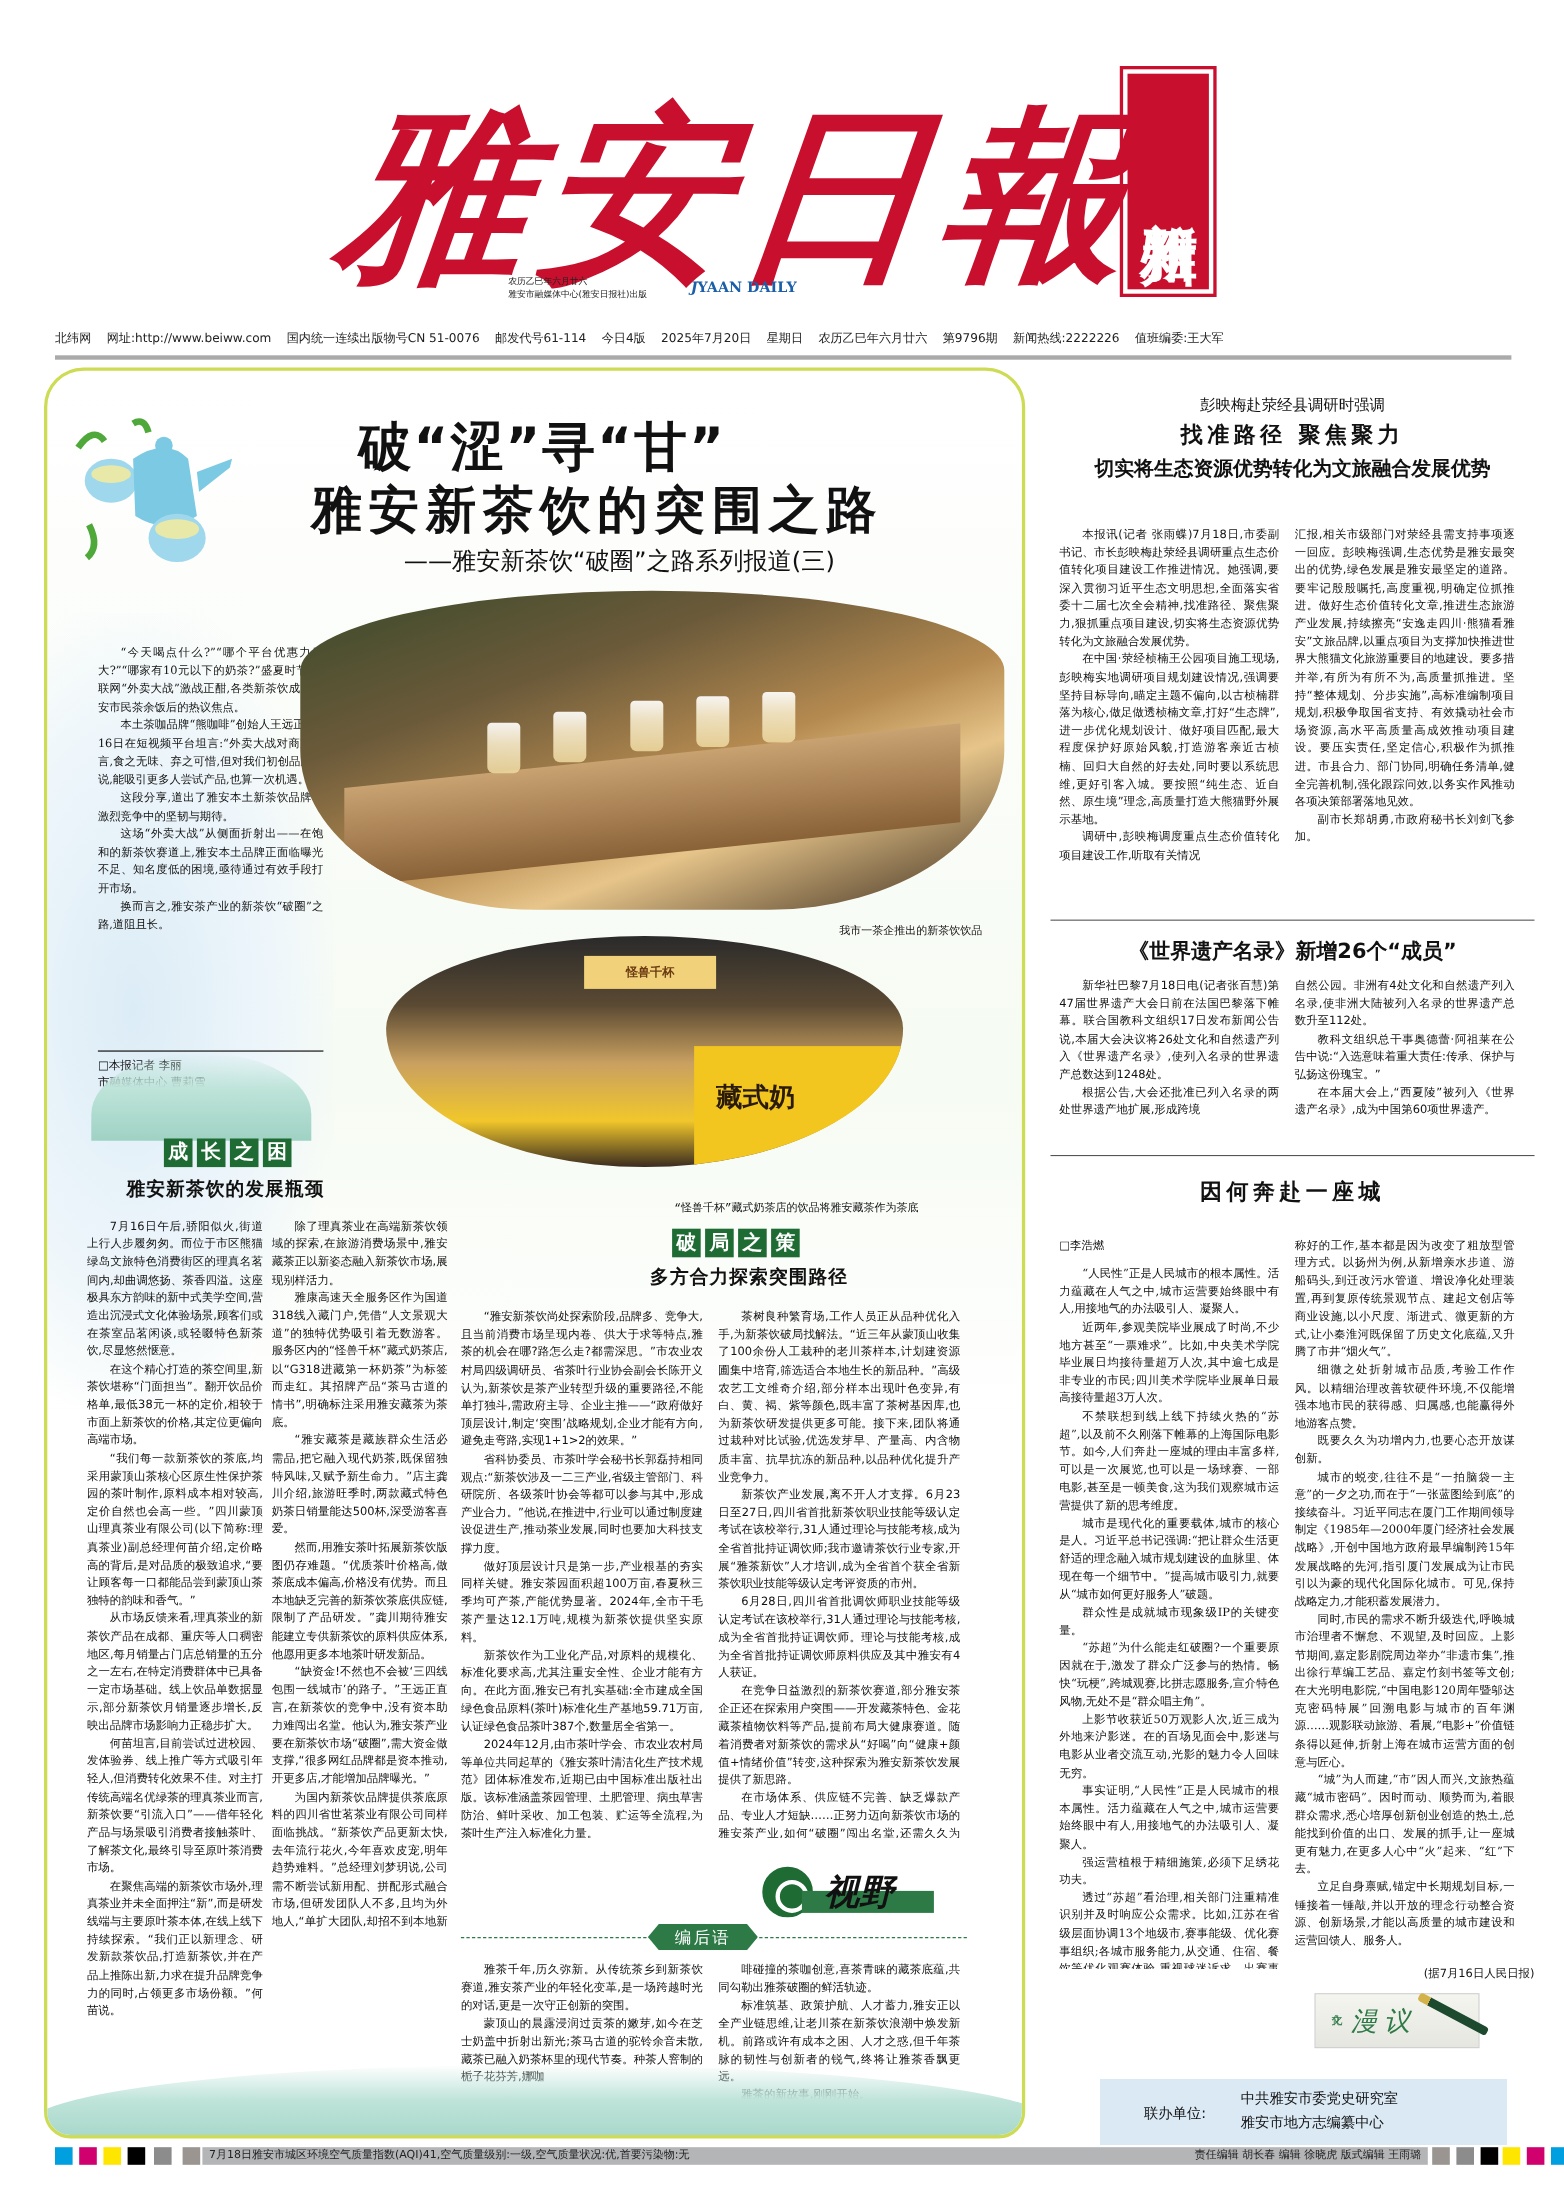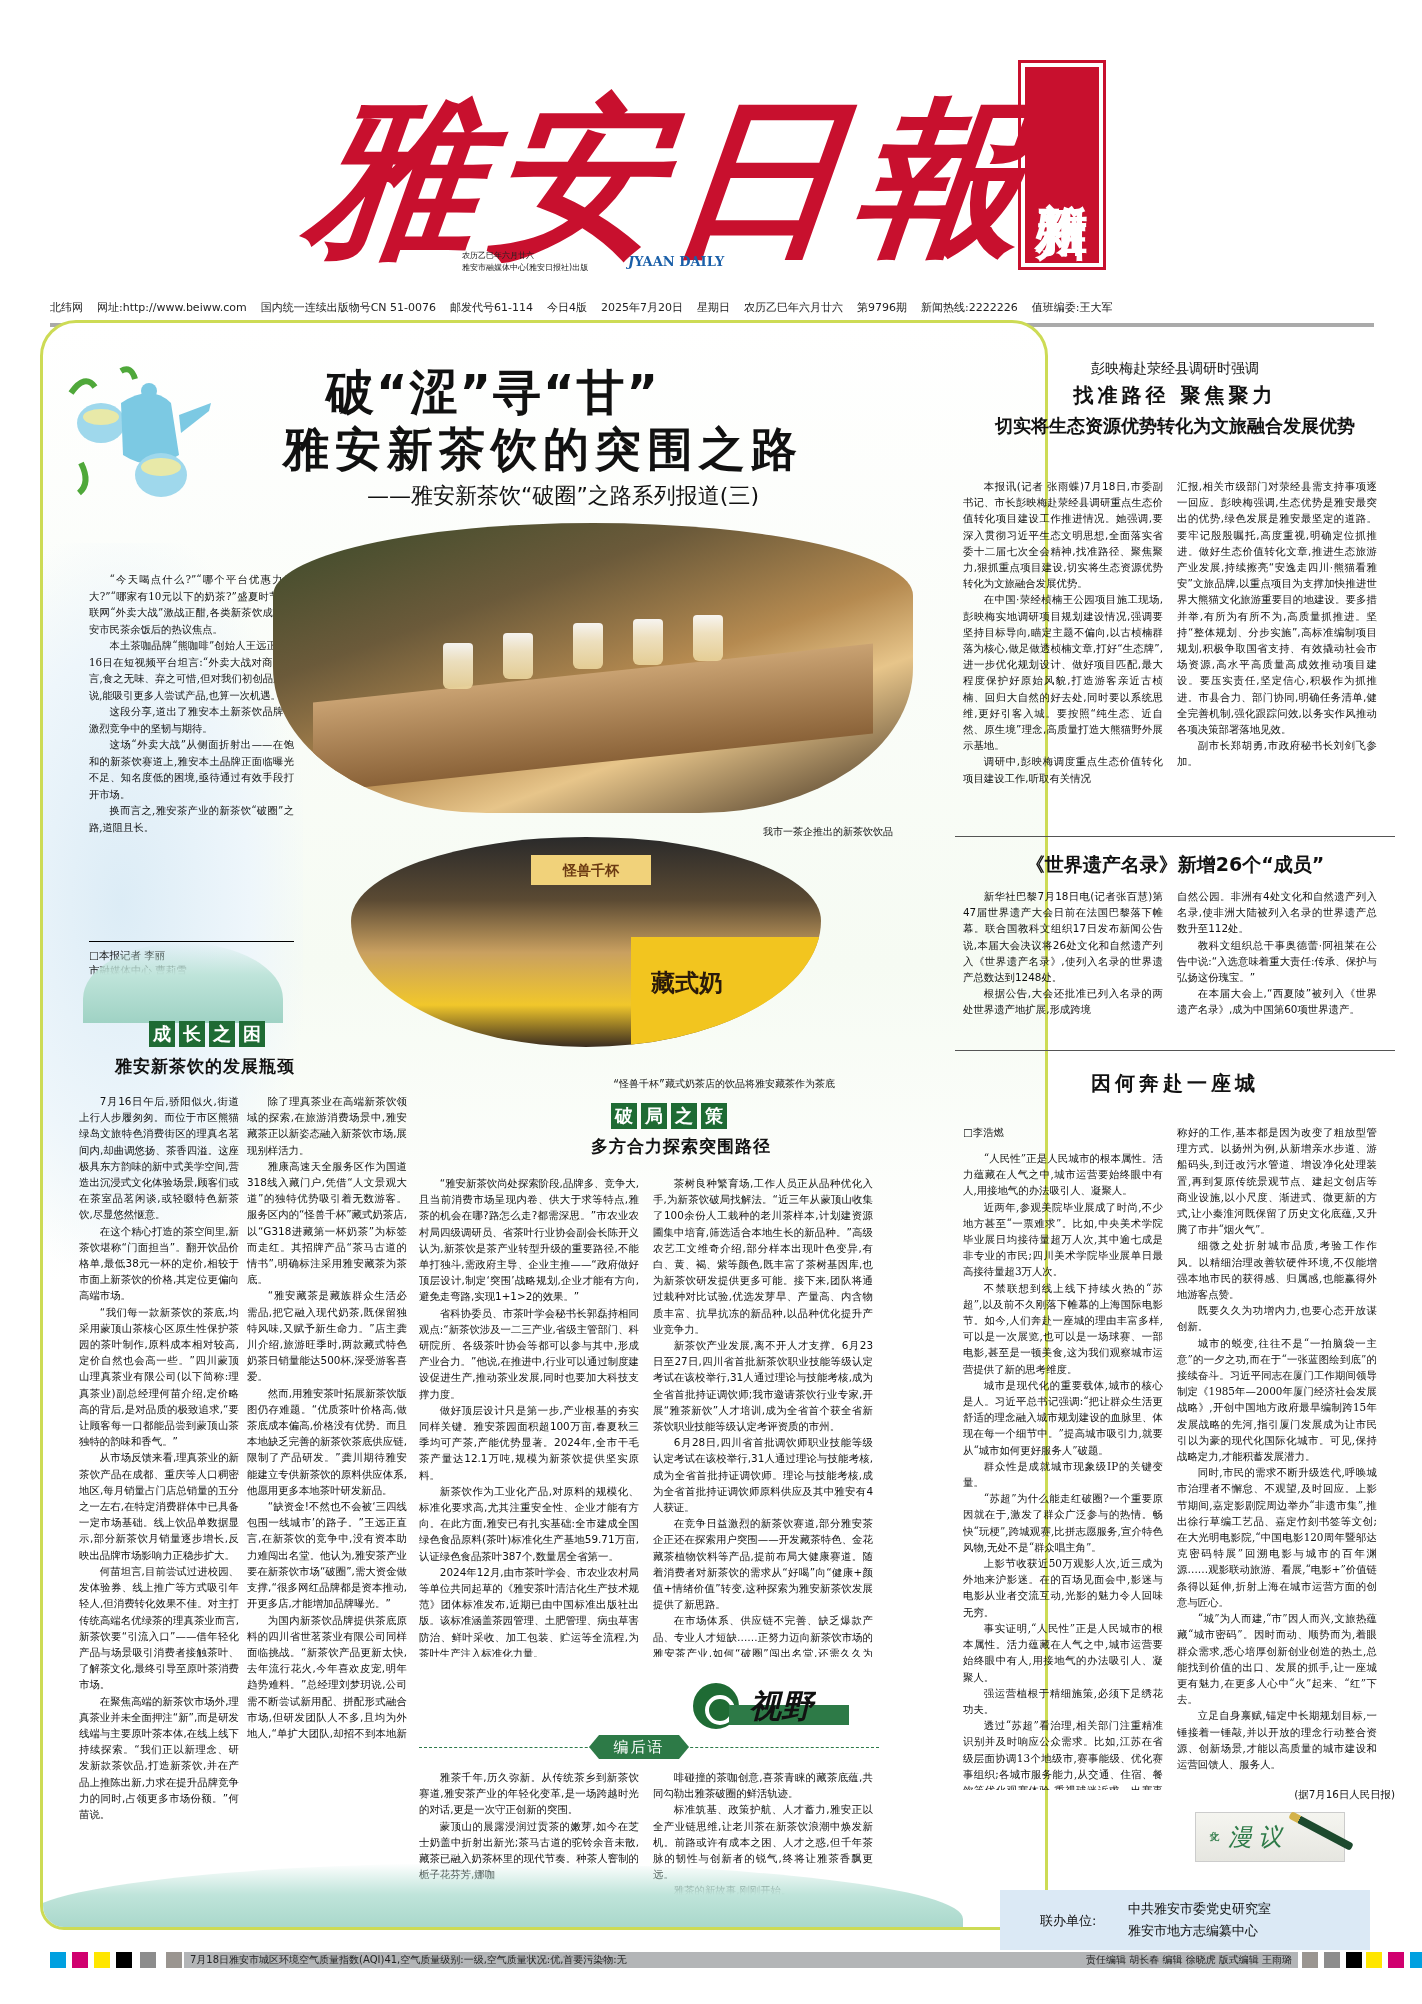--- a/index.html
+++ b/index.html
@@ -10,36 +10,36 @@
   .masthead { position: absolute; left: 0; top: 0; width: 1422px; height: 300px; }
   .mast-title { position: absolute; left: 310px; top: 92px; font-family: "DejaVu Serif", serif; font-size: 170px; line-height: 1; color: #c8102e; letter-spacing: 12px; font-weight: bold; font-style: italic; transform: skewX(-6deg); }
   .seal-wrap { position: absolute; left: 1018px; top: 60px; width: 88px; height: 210px; border: 3px solid #c8102e; padding: 4px; }
   .seal-fill { width: 100%; height: 100%; background: #c8102e; color: #fff; font-family: "DejaVu Serif", serif; font-weight: bold; font-size: 52px; line-height: 62px; text-align: center; writing-mode: vertical-rl; display: flex; align-items: center; justify-content: center; letter-spacing: 4px; }
   .mast-sub { position: absolute; left: 462px; top: 250px; font-size: 8px; line-height: 12px; color: #222; }
   .mast-en { position: absolute; left: 628px; top: 254px; font-family: "DejaVu Serif", serif; font-size: 13px; font-weight: bold; color: #1a5fa8; }
   .info-bar { position: absolute; left: 50px; top: 300px; width: 1322px; font-size: 11px; color: #222; white-space: nowrap; display: flex; gap: 14px; }
   .info-rule { position: absolute; left: 50px; top: 323px; width: 1324px; height: 4px; background: #aaa; }
 
   
-  .feature { position: absolute; left: 40px; top: 320px; width: 1008px; height: 1610px; border: 3px solid #cddb55; border-radius: 36px 36px 24px 24px; background: linear-gradient(180deg, #fff 0%, #f6fbf3 40%, #fff 60%); overflow: hidden; }
+  .feature { position: absolute; left: 40px; top: 334px; width: 892px; height: 1610px; border: 3px solid #cddb55; border-radius: 36px 36px 24px 24px; background: linear-gradient(180deg, #fff 0%, #f6fbf3 40%, #fff 60%); overflow: hidden; }
   .feature-inner-bg { position: absolute; left: 0; top: 220px; width: 260px; height: 720px; background: radial-gradient(ellipse at 30% 50%, #dcecf6 0%, #eef6fb 50%, rgba(255,255,255,0) 75%); }
   .teapot { position: absolute; left: 18px; top: 40px; width: 160px; height: 150px; }
   .headline-1 { position: absolute; left: 0; width: 900px; top: 38px; text-align: center; font-family: "DejaVu Sans", sans-serif; font-weight: bold; font-size: 48px; letter-spacing: 2px; }
   .headline-2 { position: absolute; left: 150px; width: 700px; top: 96px; text-align: center; font-weight: bold; font-size: 46px; letter-spacing: 6px; }
   .headline-sub { position: absolute; left: 200px; width: 640px; top: 158px; text-align: center; font-size: 22px; }
   .intro { position: absolute; left: 46px; top: 248px; width: 205px; font-family: "DejaVu Serif", serif; font-size: 10.3px; line-height: 16.5px; text-align: justify; }
   .intro p { text-indent: 2em; }
   .byline { position: absolute; left: 46px; top: 618px; width: 205px; border-top: 1px solid #000; padding-top: 6px; font-size: 10.5px; line-height: 15px; }
 
   .photo1 { position: absolute; left: 230px; top: 200px; width: 640px; height: 290px; border-radius: 60% 60% 40% 40% / 30% 30% 60% 60%; overflow: hidden; background: linear-gradient(160deg, #3a4a2a 0%, #6b5a3a 30%, #b58a50 55%, #e7c58a 70%, #3b2c1e 100%); }
   .photo1-shelf { position: absolute; left: 40px; top: 150px; width: 560px; height: 90px; background: linear-gradient(180deg, #c9a272 0%, #8a6238 100%); transform: skewY(-6deg); }
   .photo1-cup { position: absolute; width: 30px; height: 46px; background: linear-gradient(180deg, #fff 0%, #f4e8c8 40%, #e9d39a 100%); border-radius: 4px 4px 6px 6px; opacity: .92; }
   .caption1 { position: absolute; left: 720px; top: 502px; font-family: Liberation Mono, monospace; font-size: 10px; color: #111; }
   .photo2 { position: absolute; left: 308px; top: 514px; width: 470px; height: 210px; border-radius: 50% 50% 50% 50% / 40% 40% 60% 60%; overflow: hidden; background: linear-gradient(180deg, #2a2a2a 0%, #5b4a33 30%, #c9a060 55%, #f1c72b 80%, #3a2c20 100%); }
-  .photo2-sign { position: absolute; left: 180px; top: 18px; width: 120px; height: 30px; background: #f1d27a; color: #6b3a12; font-size: 14px; font-weight: bold; text-align: center; line-height: 30px; }
+  .photo2-sign { position: absolute; left: 180px; top: 18px; width: 120px; height: 30px; background: #f1d27a; color: #6b3a12; font-size: 11px; font-weight: bold; text-align: center; line-height: 30px; }
   .photo2-yellow { position: absolute; left: 280px; top: 100px; width: 190px; height: 110px; background: #f2c51f; }
   .photo2-brand { position: absolute; left: 300px; top: 130px; font-size: 24px; font-weight: bold; color: #2a1a0a; }
   .caption2 { position: absolute; left: 570px; top: 736px; font-family: Liberation Mono, monospace; font-size: 10px; margin-top: 18px; }
 
   .hills { position: absolute; left: 0; width: 900px; height: 120px; background: linear-gradient(180deg, rgba(160,215,200,0) 0%, #bfe4da 40%, #9fd2c4 100%); border-radius: 50% 50% 0 0 / 70% 70% 0 0; }
 
   .tag { position: absolute; display: flex; gap: 4px; }
   .tag span { width: 26px; height: 26px; background: #1f6b34; color: #fff; font-size: 18px; line-height: 26px; text-align: center; font-weight: bold; font-family: "DejaVu Serif", serif; }
   .subhead { position: absolute; font-size: 17px; font-weight: bold; letter-spacing: 1px; }
 

